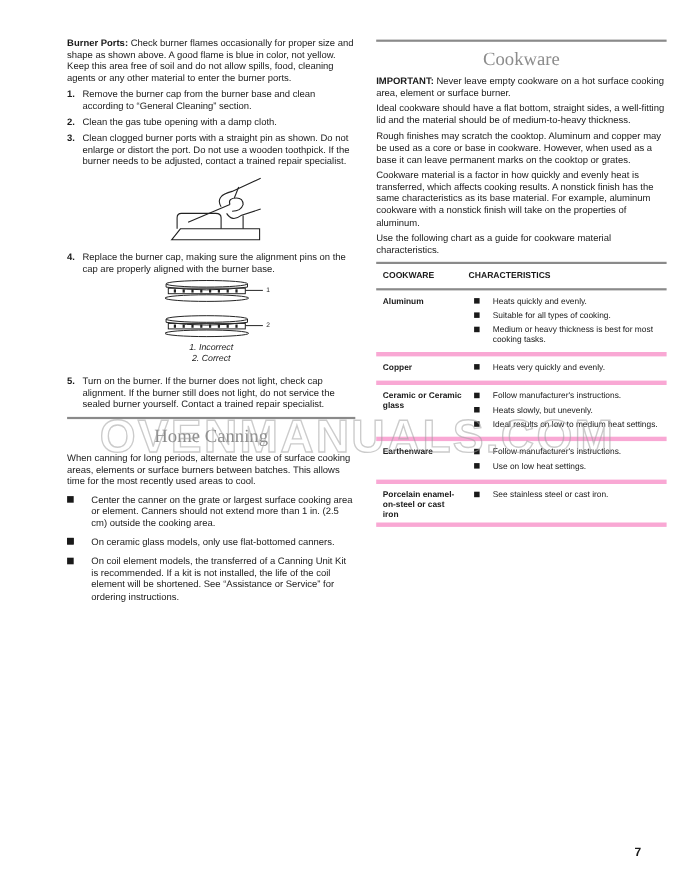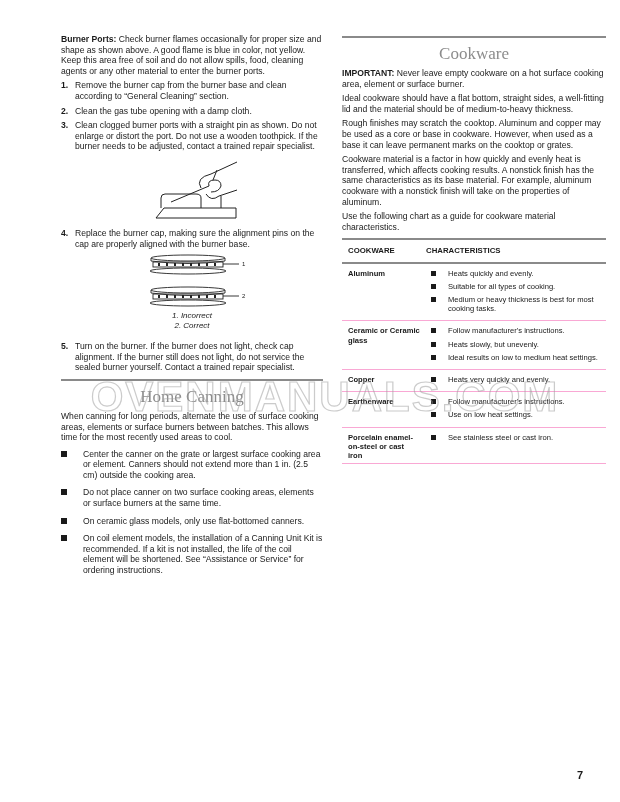--- a/index.html
+++ b/index.html
@@ -23,21 +23,21 @@
     .section-title {
       font-family: "Liberation Serif", serif; color: #8c8c8c;
       font-size: 17px; text-align: center; line-height: 20px; margin: 6px 0 4px 0;
     }
     .figure { position: relative; }
     .caption { font-style: italic; font-size: 8px; line-height: 10px; text-align: center; }
     table.cw { width: 100%; border-collapse: collapse; font-size: 7.6px; line-height: 9.2px; }
     table.cw th { text-align: left; font-weight: bold; padding: 6px 0 6px 6px; font-size: 7.8px; }
     table.cw td { vertical-align: top; padding: 5px 0 3px 6px; }
     table.cw tr.head { border-top: 2px solid #8a8a8a; border-bottom: 2px solid #8a8a8a; }
-    table.cw tr.row { border-bottom: 1px solid #f9a8d4; }
+    table.cw tr.row { border-bottom: 4px solid #f9a8d4; }
     table.cw tr.row.last { border-bottom: 2px solid #8a8a8a; }
     table.cw td.mat { font-weight: bold; width: 72px; }
     .char-list { margin: 0; padding: 0; list-style: none; }
     .char-list li { position: relative; padding-left: 22px; margin-bottom: 4px; }
     .char-list .sq { position: absolute; left: 5px; top: 2px; width: 5px; height: 5px; background: #1a1a1a; }
     .page-num { position: absolute; right: 37px; top: 770px; font-weight: bold; font-size: 11px; }
     .watermark {
       position: absolute; left: 55px; top: 372px; width: 540px; text-align: center;
       font-family: "Liberation Sans", sans-serif; font-weight: bold; font-size: 42px; letter-spacing: 2px;
       color: transparent; -webkit-text-stroke: 1.2px rgba(160,160,160,0.55); pointer-events: none;
@@ -117,23 +117,23 @@
 
   <ol class="num-list">
     <li><span class="n">5.</span><span>Turn on the burner. If the burner does not light, check cap alignment. If the burner still does not light, do not service the sealed burner yourself. Contact a trained repair specialist.</span></li>
   </ol>
 
   <div class="section-rule" style="margin-top:6px;"></div>
   <div class="section-title">Home Canning</div>
   <p style="margin-bottom:6px;">When canning for long periods, alternate the use of surface cooking areas, elements or surface burners between batches. This allows time for the most recently used areas to cool.</p>
   <ul class="bul-list">
     <li><span class="sq"></span><span>Center the canner on the grate or largest surface cooking area or element. Canners should not extend more than 1 in. (2.5 cm) outside the cooking area.</span></li>
-    <li><span class="sq"></span><span>Do not place canner on two surface cooking areas, elements or surface burners at the same time.</span></li>
+    <li><span class="sq"></span></li>
     <li><span class="sq"></span><span>On ceramic glass models, only use flat-bottomed canners.</span></li>
-    <li><span class="sq"></span><span>On coil element models, the installation of a Canning Unit Kit is recommended. If a kit is not installed, the life of the coil element will be shortened. See “Assistance or Service” for ordering instructions.</span></li>
+    <li><span class="sq"></span><span>On coil element models, the transferred of a Canning Unit Kit is recommended. If a kit is not installed, the life of the coil element will be shortened. See “Assistance or Service” for ordering instructions.</span></li>
   </ul>
 </div>
 
 <div class="col right" style="top:36px;">
   <div class="section-rule"></div>
   <div class="section-title">Cookware</div>
   <p><b>IMPORTANT:</b><span> Never leave empty cookware on a hot surface cooking area, element or surface burner.</span></p>
   <p>Ideal cookware should have a flat bottom, straight sides, a well-fitting lid and the material should be of medium-to-heavy thickness.</p>
   <p>Rough finishes may scratch the cooktop. Aluminum and copper may be used as a core or base in cookware. However, when used as a base it can leave permanent marks on the cooktop or grates.</p>
   <p>Cookware material is a factor in how quickly and evenly heat is transferred, which affects cooking results. A nonstick finish has the same characteristics as its base material. For example, aluminum cookware with a nonstick finish will take on the properties of aluminum.</p>
@@ -149,38 +149,38 @@
       <td class="mat">Aluminum</td>
       <td>
             <ul class="char-list">
         <li><span class="sq"></span><span>Heats quickly and evenly.</span></li>
         <li><span class="sq"></span><span>Suitable for all types of cooking.</span></li>
         <li><span class="sq"></span><span>Medium or heavy thickness is best for most cooking tasks.</span></li>
       </ul>
           </td>
     </tr>
     <tr class="row">
+      <td class="mat">Copper</td>
+      <td>
+            <ul class="char-list">
+        <li><span class="sq"></span><span>Heats very quickly and evenly.</span></li>
+      </ul>
+          </td>
+    </tr>
+    <tr class="row">
       <td class="mat">Ceramic or Ceramic glass</td>
       <td>
             <ul class="char-list">
         <li><span class="sq"></span><span>Follow manufacturer's instructions.</span></li>
         <li><span class="sq"></span><span>Heats slowly, but unevenly.</span></li>
         <li><span class="sq"></span><span>Ideal results on low to medium heat settings.</span></li>
       </ul>
           </td>
     </tr>
     <tr class="row">
-      <td class="mat">Copper</td>
-      <td>
-            <ul class="char-list">
-        <li><span class="sq"></span><span>Heats very quickly and evenly.</span></li>
-      </ul>
-          </td>
-    </tr>
-    <tr class="row">
       <td class="mat">Earthenware</td>
       <td>
             <ul class="char-list">
         <li><span class="sq"></span><span>Follow manufacturer's instructions.</span></li>
         <li><span class="sq"></span><span>Use on low heat settings.</span></li>
       </ul>
           </td>
     </tr>
     <tr class="row">
       <td class="mat">Porcelain enamel-on-steel or cast iron</td>

